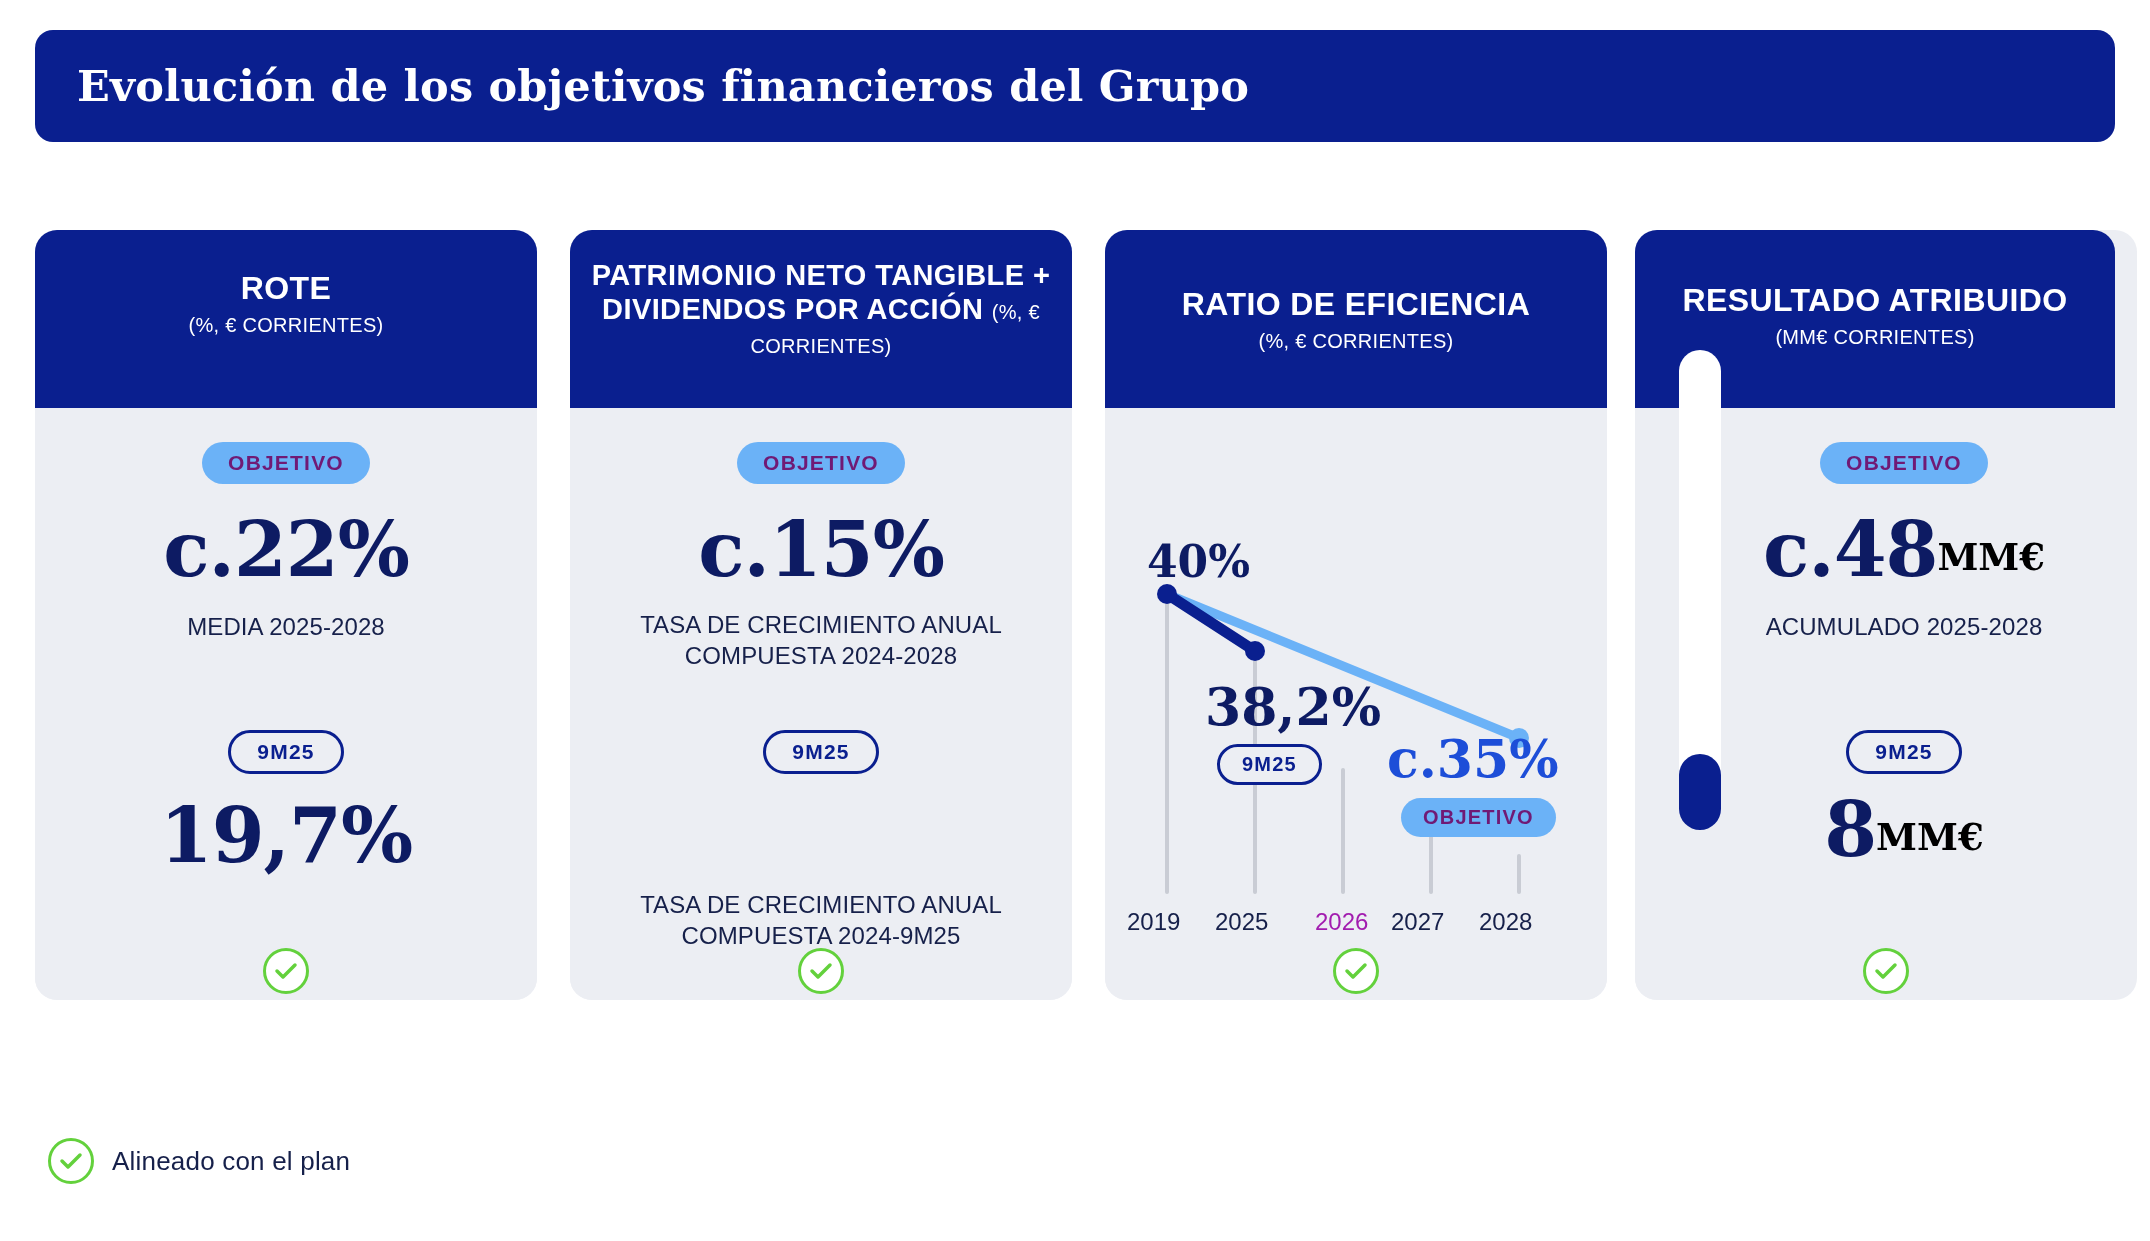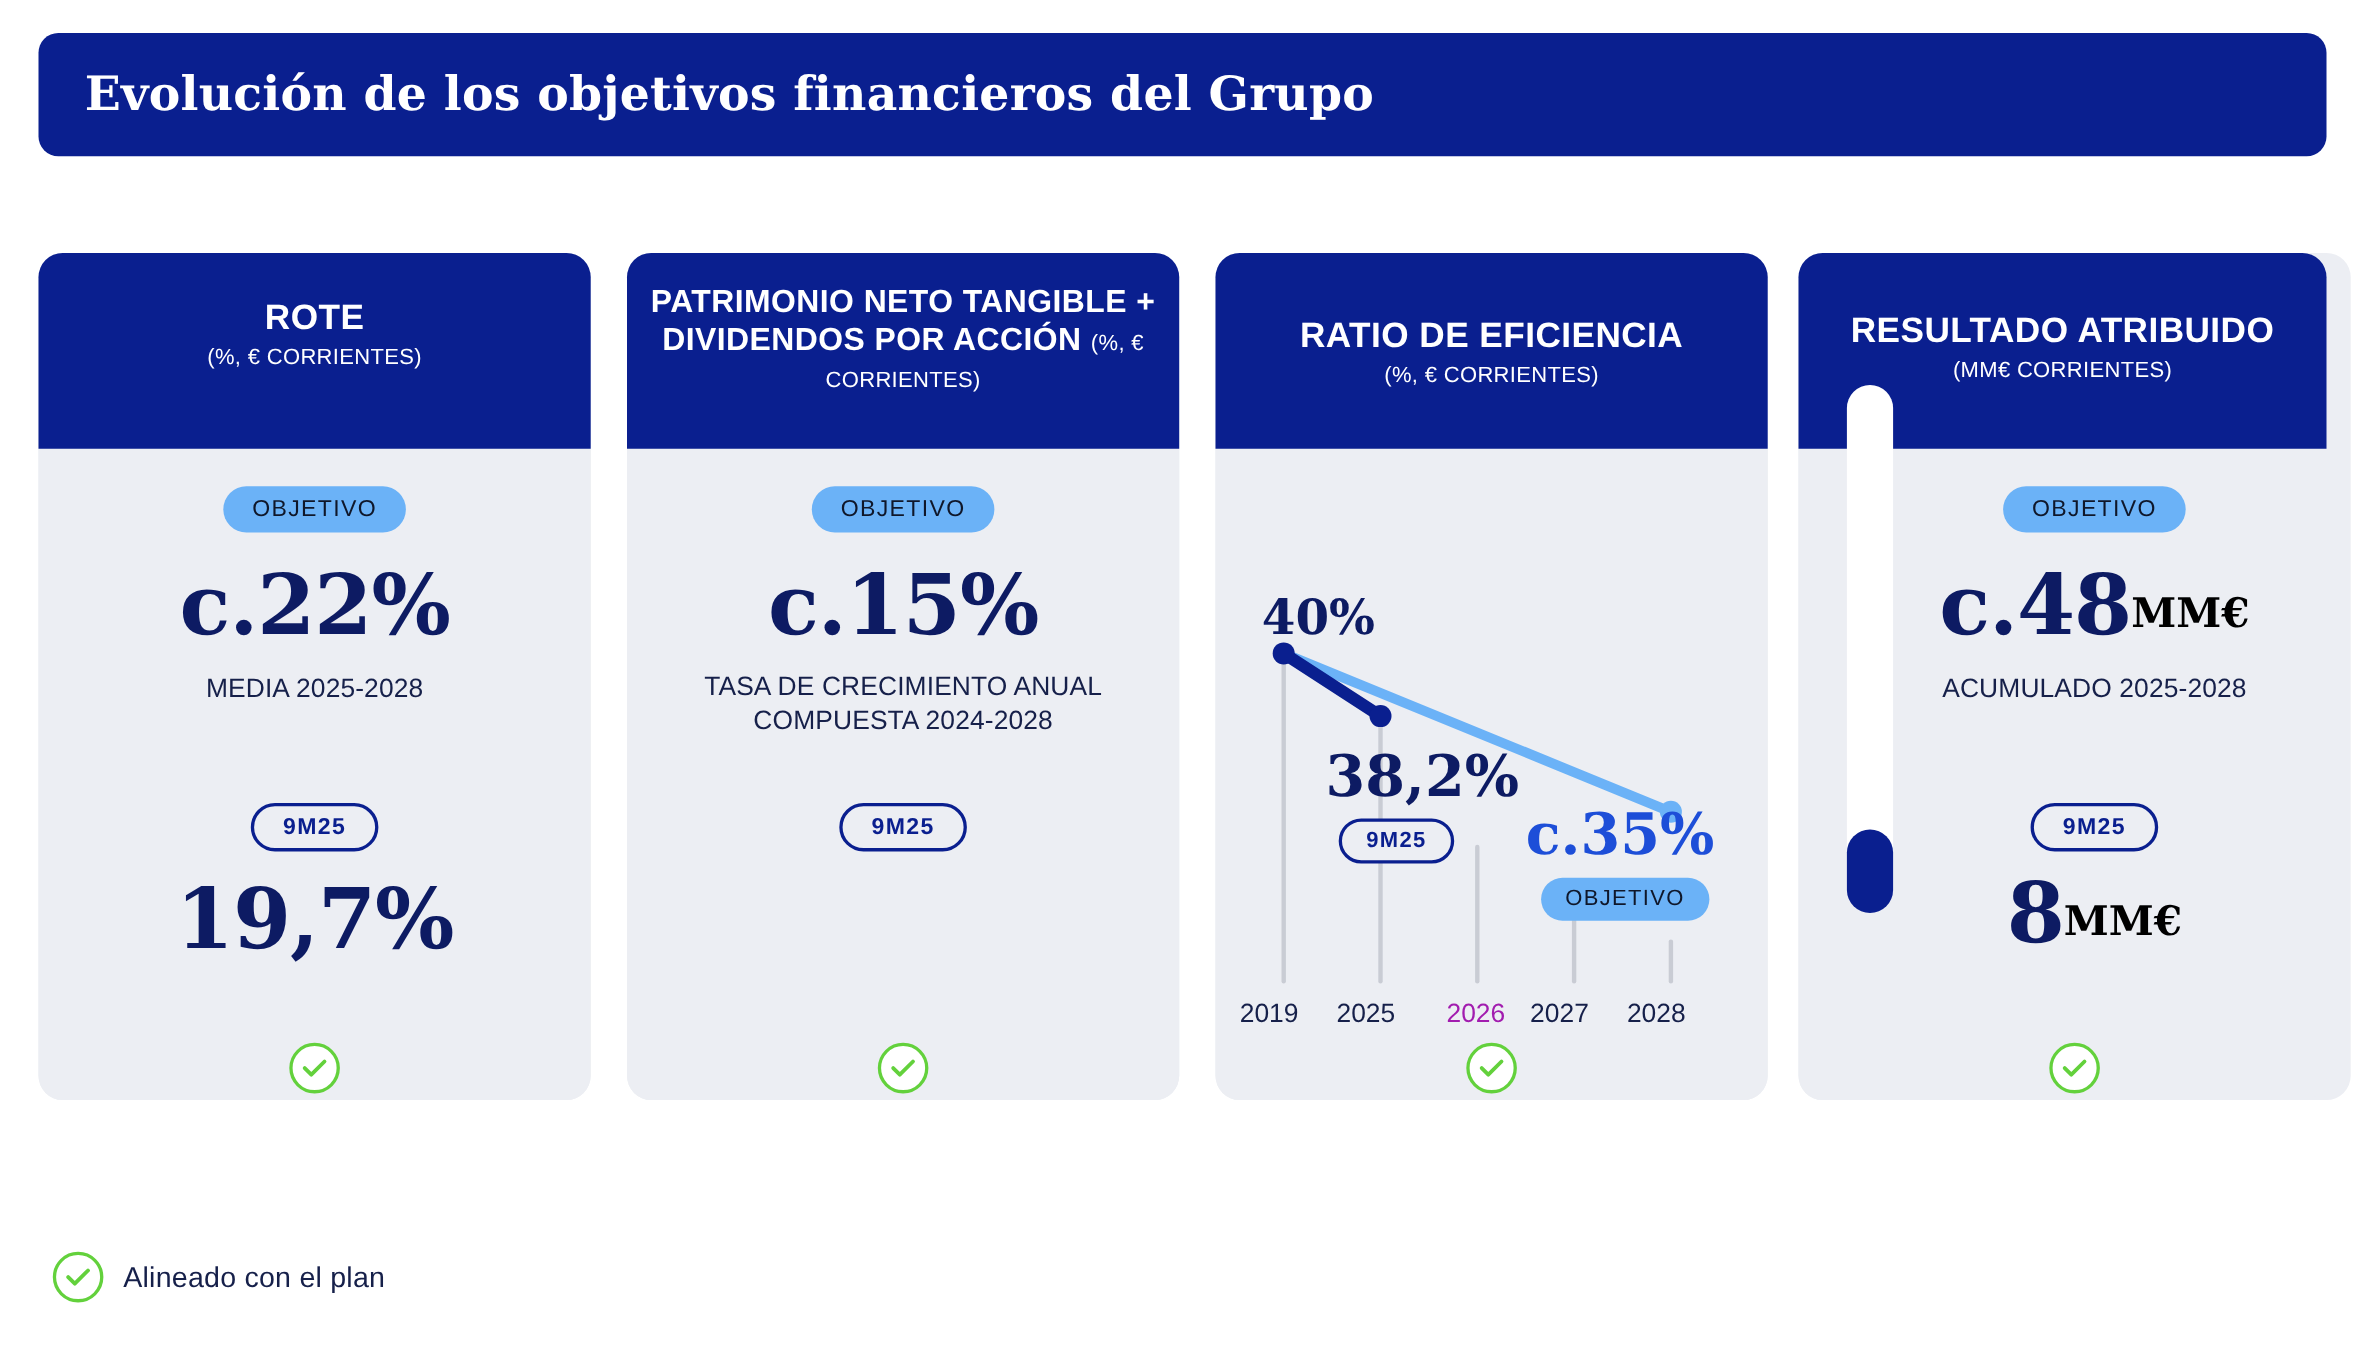--- a/index.html
+++ b/index.html
@@ -97,23 +97,23 @@
   .head-sub-inline {
     font-size: 20px;
     font-weight: normal;
     letter-spacing: 0.3px;
   }
 
   
   .pill-objetivo {
     display: inline-block;
     background: #6bb2f7;
-    color: #0f172a;
+    color: #701a75;
     font-size: 21px;
-    font-weight: normal;
+    font-weight: bold;
     letter-spacing: 1.2px;
     padding: 9px 26px;
     border-radius: 22px;
   }
   .pill-9m25 {
     display: inline-block;
     background: #eceef3;
     color: #0a1f8f;
     border: 3px solid #0a1f8f;
     font-size: 21px;
@@ -268,20 +268,23 @@
       <div class="center-col" style="top:282px;">
         <span class="big-value">c.15%</span>
       </div>
       <div class="center-col" style="top:380px; padding:0 18px; width:466px;">
         <span class="caption">TASA DE CRECIMIENTO ANUAL COMPUESTA 2024-2028</span>
       </div>
 
       <div class="center-col" style="top:500px;">
         <span class="pill-9m25">9M25</span>
       </div>
+      <div class="center-col" style="top:660px; padding:0 18px; width:466px;">
+        <span class="caption">TASA DE CRECIMIENTO ANUAL COMPUESTA 2024-9M25</span>
+      </div>
 
       <div class="check-badge" style="left:228px; top:718px;">
         <svg width="40" height="40" viewBox="0 0 40 40">
             <polyline points="11,20 17,26 29,14" fill="none" stroke="#63d13c" stroke-width="3.5" stroke-linecap="round" stroke-linejoin="round"></polyline>
           </svg>
       </div>
     </div>
   </div>
 
   <div class="card card-3">

